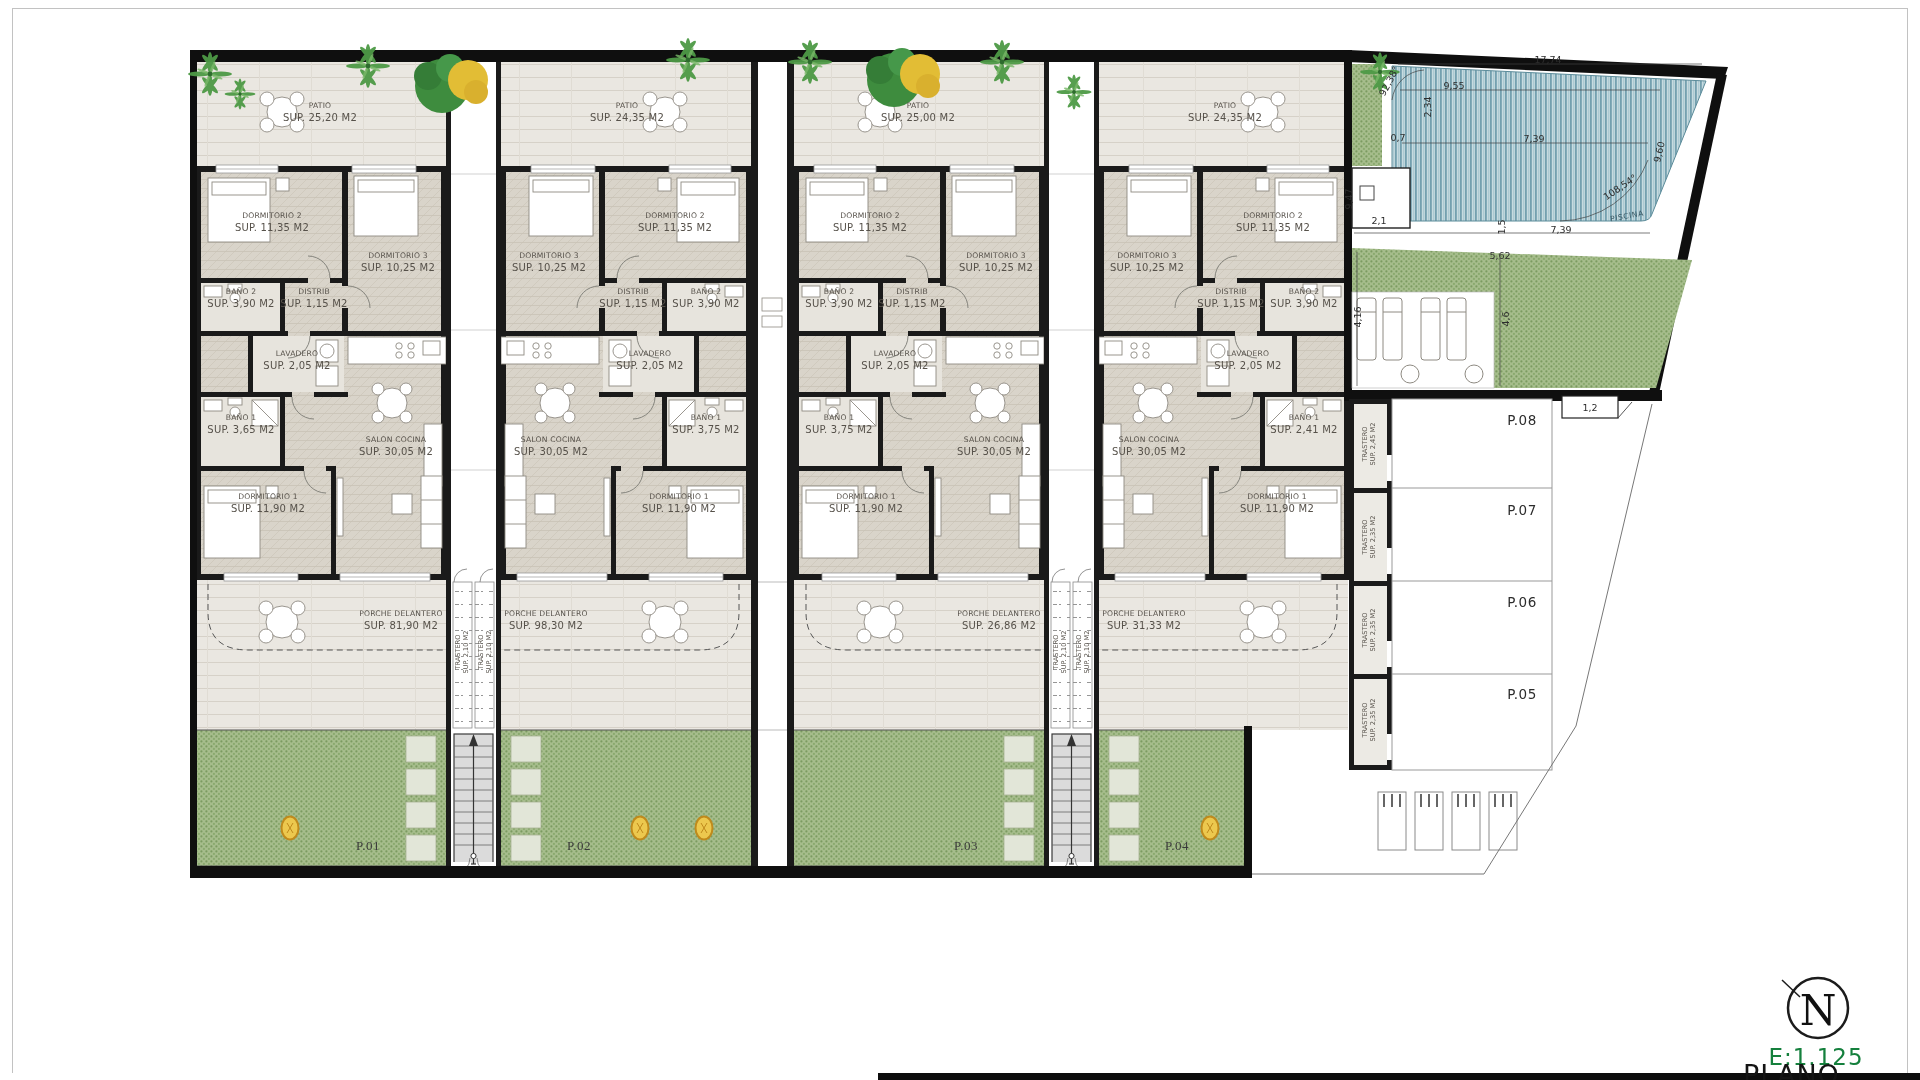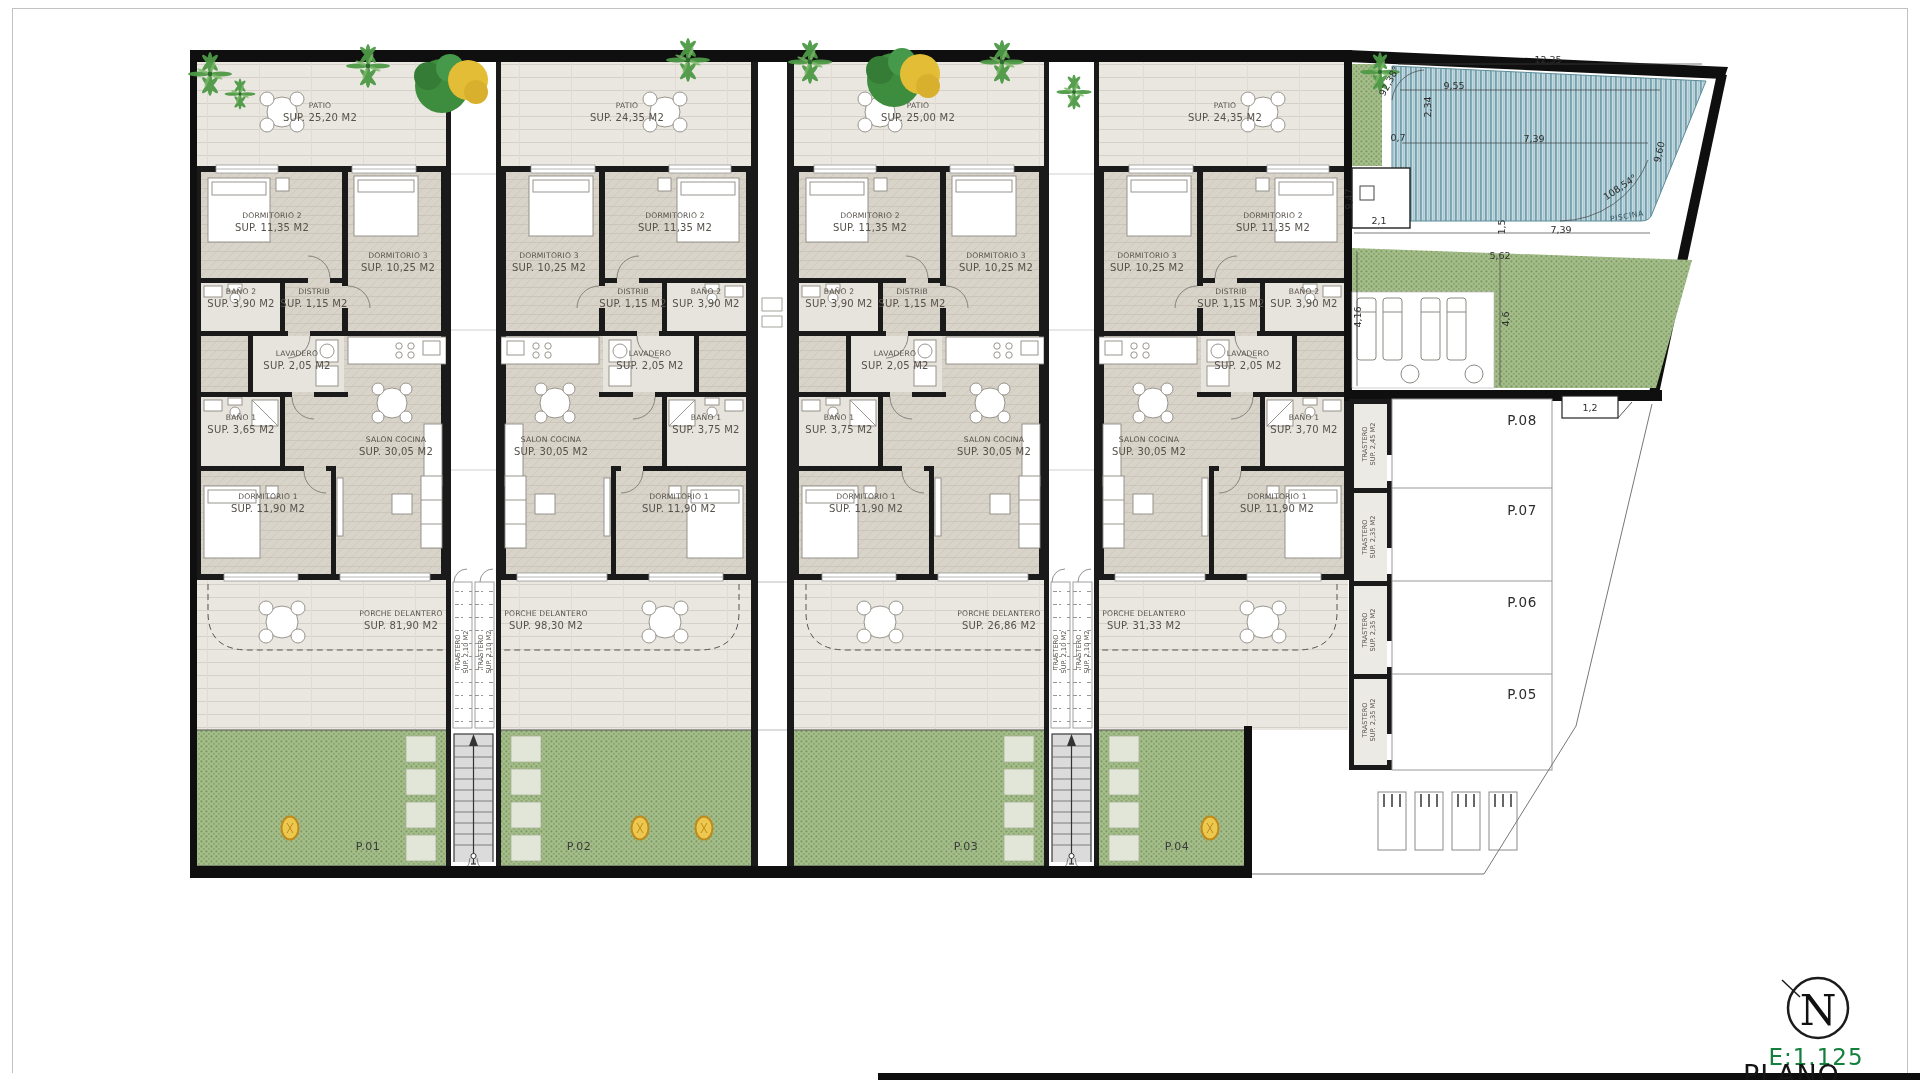--- a/index.html
+++ b/index.html
@@ -8,21 +8,21 @@
   svg{position:absolute;left:0;top:0;}
   .rl{position:absolute;transform:translate(-50%,-50%);text-align:center;
       font-size:7.6px;color:#56514a;line-height:1.3;white-space:nowrap;letter-spacing:.2px;}
   .rl span{display:block;}
   .rl .sup{font-size:10px;}
   .rv{position:absolute;transform:translate(-50%,-50%) rotate(-90deg);text-align:center;
       font-size:6.6px;color:#56514a;line-height:1.25;white-space:nowrap;}
   .rv span{display:block;}
   .dim{position:absolute;transform:translate(-50%,-50%);font-size:9.5px;color:#2d2d2d;white-space:nowrap;}
   .dim.r90{transform:translate(-50%,-50%) rotate(-90deg);}
-  .pnum{position:absolute;transform:translate(-50%,-50%);font-size:11px;color:#3a3a3a;letter-spacing:.5px;}
+  .pnum{position:absolute;transform:translate(-50%,-50%);font-size:13px;color:#3a3a3a;letter-spacing:.5px;font-family:Liberation Serif, serif;}
   .pyard{position:absolute;transform:translate(-50%,-50%);font-size:13.5px;color:#2c2c2c;letter-spacing:.5px;}
   .piscina{position:absolute;transform:translate(-50%,-50%) rotate(-10deg);font-size:7.5px;color:#3c5a66;letter-spacing:.6px;}
   #north-n{position:absolute;transform:translate(-50%,-50%);font-family:"DejaVu Serif","Liberation Serif",serif;
       font-size:42px;color:#111;}
   #scale-label{position:absolute;transform:translate(-50%,-50%);font-size:23px;color:#15803d;letter-spacing:1px;}
   #plano-label{position:absolute;transform:translate(-50%,-50%);font-size:27px;color:#141414;letter-spacing:1px;}
   .frameline{position:absolute;background:#c2c2c2;}
   #bottom-bar{position:absolute;left:878px;top:1073px;width:1042px;height:7px;background:#0d0d0d;}
 </style>
 </head>
@@ -553,21 +553,21 @@
   <div class="rl" style="left:1231px;top:298px">
       <span>DISTRIB</span>
       <span class="sup">SUP. 1,15 M2</span>
     </div>
   <div class="rl" style="left:1248px;top:360px">
       <span>LAVADERO</span>
       <span class="sup">SUP. 2,05 M2</span>
     </div>
   <div class="rl" style="left:1304px;top:424px">
       <span>BAÑO 1</span>
-      <span class="sup">SUP. 3,70 M2</span>
+      <span class="sup">SUP. 2,41 M2</span>
     </div>
   <div class="rl" style="left:1149px;top:446px">
       <span>SALON COCINA</span>
       <span class="sup">SUP. 30,05 M2</span>
     </div>
   <div class="rl" style="left:1277px;top:503px">
       <span>DORMITORIO 1</span>
       <span class="sup">SUP. 11,90 M2</span>
     </div>
   <div class="rl" style="left:1144px;top:620px">
@@ -608,21 +608,21 @@
   <div class="rv" style="left:1369px;top:720px">
       <span>TRASTERO</span>
       <span>SUP. 2,35 M2</span>
     </div>
   <div class="pyard" style="left:1522px;top:420px">P.08</div>
   <div class="pyard" style="left:1522px;top:510px">P.07</div>
   <div class="pyard" style="left:1522px;top:602px">P.06</div>
   <div class="pyard" style="left:1522px;top:694px">P.05</div>
 
   <div class="piscina" style="left:1627px;top:216px">PISCINA</div>
-  <div class="dim" style="left:1548px;top:59px">12,35</div>
+  <div class="dim" style="left:1548px;top:59px">17,74</div>
   <div class="dim" style="left:1454px;top:85px">9,55</div>
   <div class="dim" style="left:1534px;top:138px">7,39</div>
   <div class="dim r90" style="left:1427px;top:107px">2,34</div>
   <div class="dim" style="left:1398px;top:137px">0,7</div>
   <div class="dim" style="left:1389px;top:81px;transform:translate(-50%,-50%) rotate(-62deg)">92,38°</div>
   <div class="dim" style="left:1620px;top:187px;transform:translate(-50%,-50%) rotate(-34deg)">108,54°</div>
   <div class="dim" style="left:1659px;top:152px;transform:translate(-50%,-50%) rotate(-77deg)">9,60</div>
   <div class="dim" style="left:1379px;top:220px">2,1</div>
   <div class="dim r90" style="left:1501px;top:227px">1,5</div>
   <div class="dim" style="left:1561px;top:229px">7,39</div>

